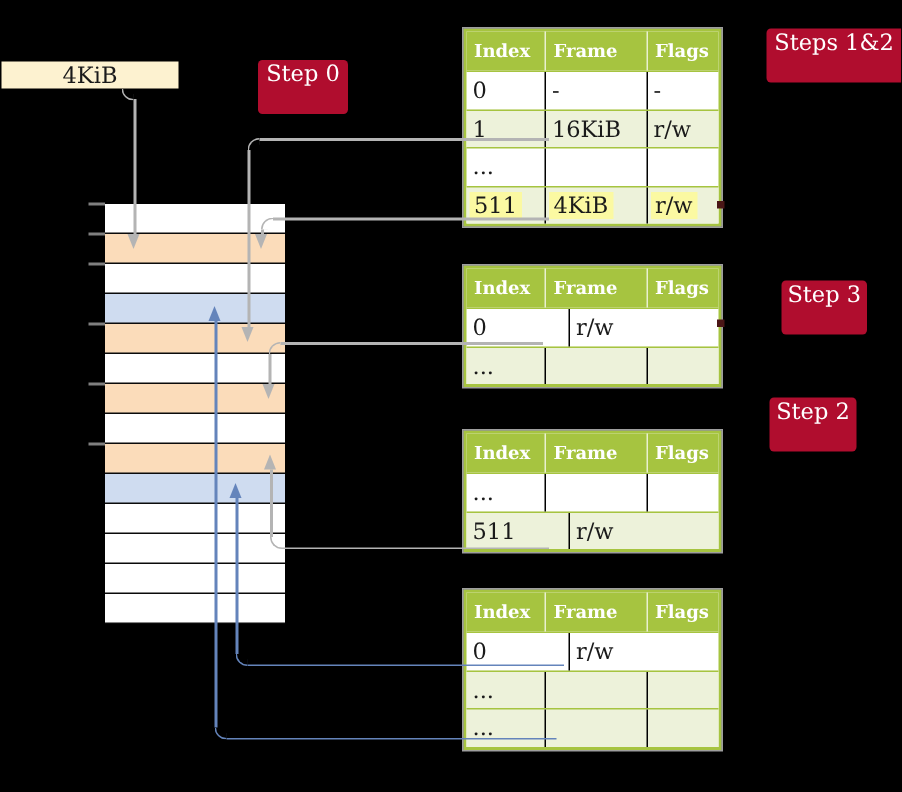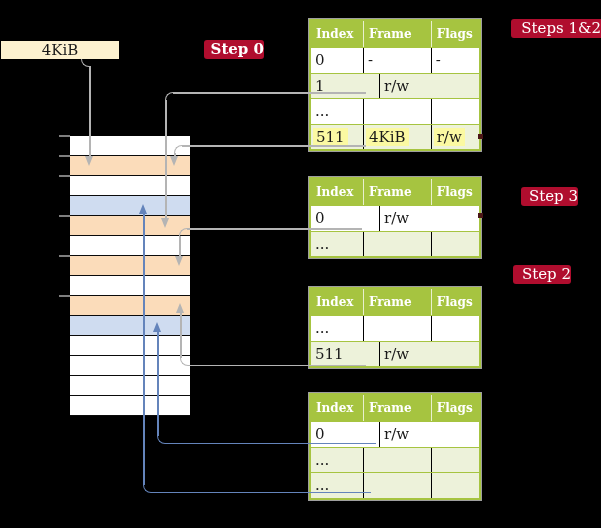--- a/index.html
+++ b/index.html
@@ -10,25 +10,25 @@
   }
   .stage *{box-sizing:border-box;}
 
   
   .frame-label{
     position:absolute;left:1px;top:41px;width:118px;height:18px;
     background:var(--frame-label-bg,#fdf2d0);color:var(--frame-label-text,#1a1a1a);
     font-size:15px;line-height:18px;text-align:center;
   }
   .step-label{
-    position:absolute;height:19px;background:var(--step-label-bg,#b00d2e);
+    position:absolute;height:36px;background:var(--step-label-bg,#b00d2e);
     color:var(--step-label-text,#fff);font-size:15px;line-height:19px;
-    text-align:right;border-radius:3px;
-  }
-  .step-0{left:204px;top:40px;width:60px;font-weight:bold;}
+    text-align:center;border-radius:3px;
+  }
+  .step-0{left:172px;top:40px;width:60px;}
   .steps-1-2{left:511px;top:19px;width:90px;border-top-right-radius:0;border-bottom-right-radius:0;}
   .step-3{left:521px;top:159px;width:57px;margin-top:28px;}
   .step-4{left:513px;top:265px;width:58px;}
 
   
   .memory{position:absolute;left:70px;top:136px;width:120px;}
   .mem-row{width:120px;height:20px;border-bottom:1px solid #0a0a0a;}
   .mem-row.free{background:var(--memory-free-bg,#fff);}
   .mem-row.page_table{background:var(--memory-page-table-bg,#fbdcba);}
   .mem-row.mapped{background:var(--memory-mapped-bg,#cfdcf0);}
@@ -110,20 +110,21 @@
           <div class="cell c1">Frame</div>
           <div class="cell c2">Flags</div>
         </div>
         <div class="t-row">
           <div class="cell c0">0</div>
           <div class="cell c1">-</div>
           <div class="cell c2">-</div>
         </div>
         <div class="t-row alt">
           <div class="cell c0">1</div>
+          <div class="cell c1">16KiB</div>
           <div class="cell c2">r/w</div>
         </div>
         <div class="t-row">
           <div class="cell c0">...</div>
           <div class="cell c1"></div>
           <div class="cell c2"></div>
         </div>
         <div class="t-row alt">
           <div class="cell c0"><span class="hl">511</span></div>
           <div class="cell c1"><span class="hl">4KiB</span></div>

